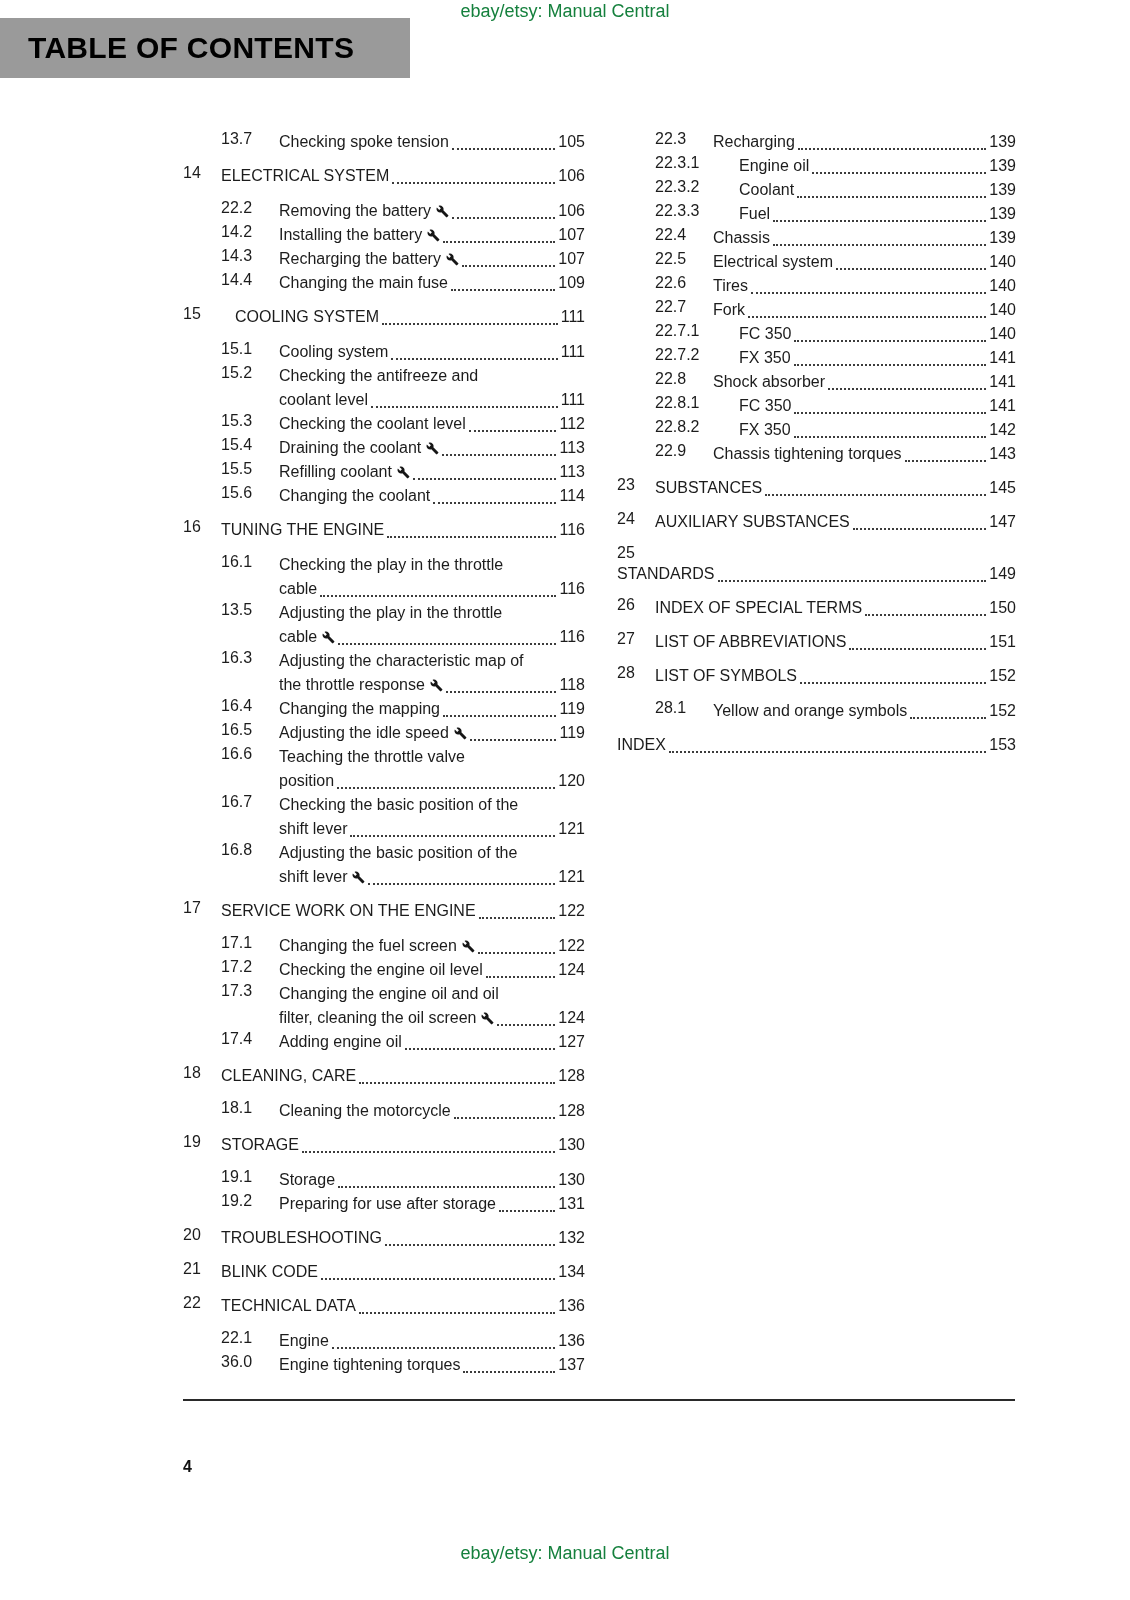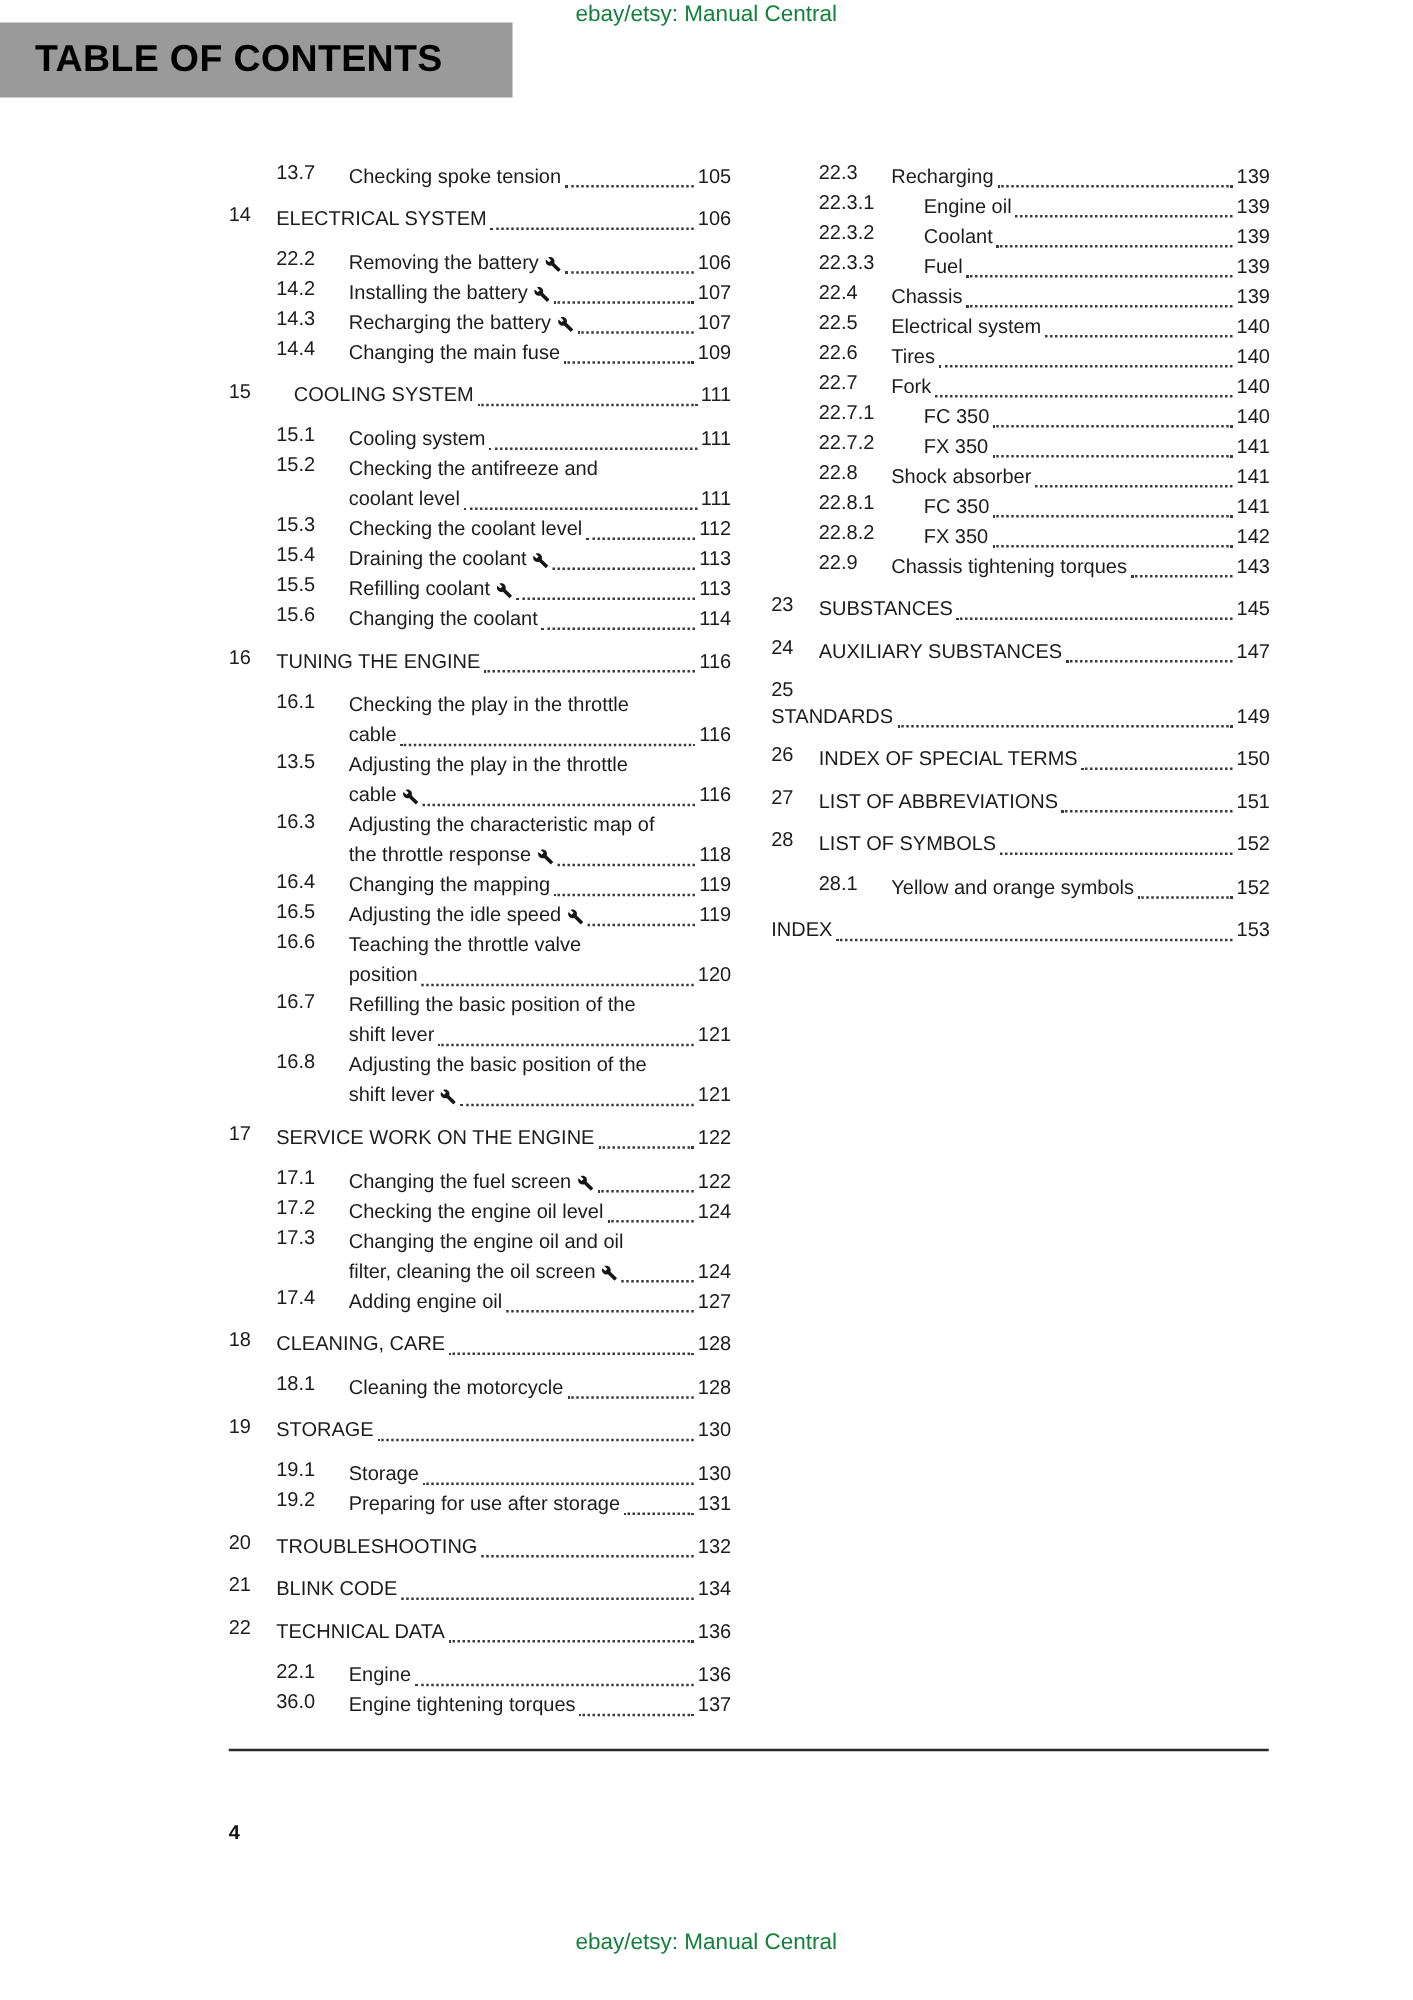--- a/index.html
+++ b/index.html
@@ -312,21 +312,21 @@
           <div class="line last">
             <span class="title-text">position</span>
             <span class="leader"></span>
             <span class="page">120</span>
           </div>
         </div>
       </div>
       <div class="entry level2">
         <span class="num">16.7</span>
         <div class="body">
-          <div class="line"><span class="title-text">Refilling the basic position of the</span></div>
+          <div class="line"><span class="title-text">Checking the basic position of the</span></div>
           <div class="line last">
             <span class="title-text">shift lever</span>
             <span class="leader"></span>
             <span class="page">121</span>
           </div>
         </div>
       </div>
       <div class="entry level2">
         <span class="num">16.8</span>
         <div class="body">

